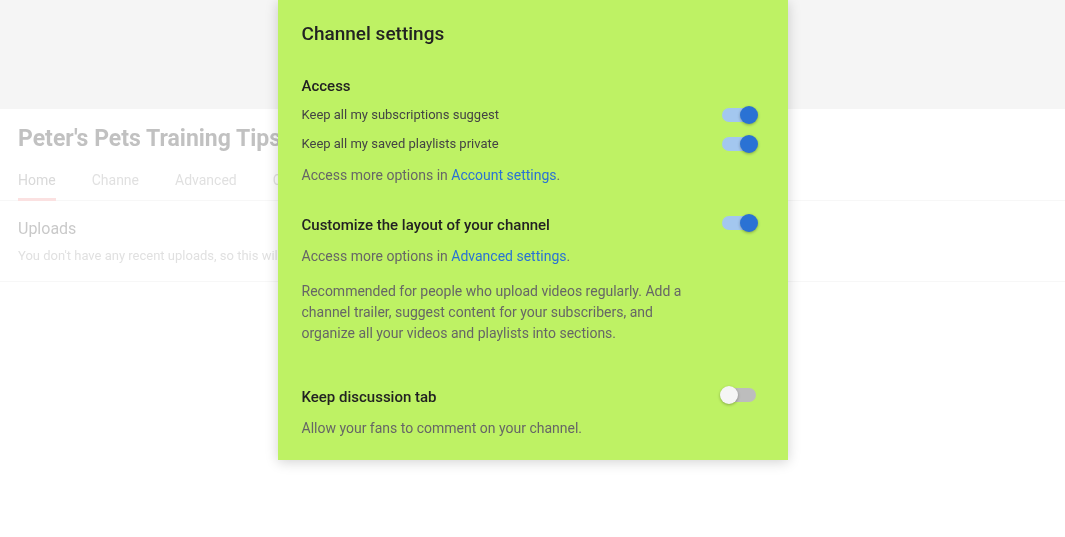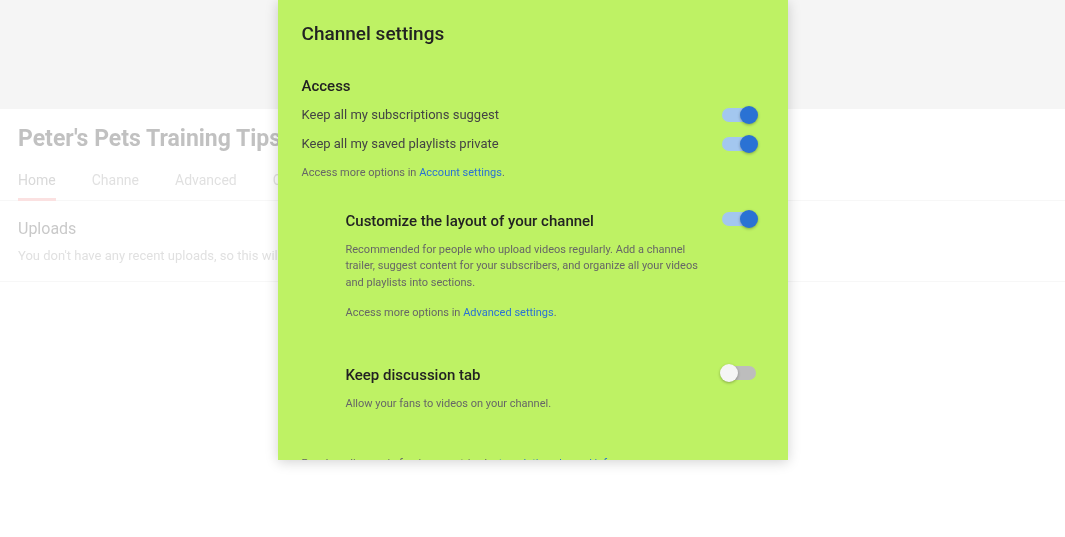--- a/index.html
+++ b/index.html
@@ -114,38 +114,37 @@
       height: 18px;
       border-radius: 50%;
       top: -2px;
       box-shadow: 0 1px 3px rgba(0,0,0,0.3);
     }
     .toggle.on { background: #a3c7ef; }
     .toggle.on::after { background: #2a72d4; right: -2px; }
     .toggle.off { background: #bdbdbd; }
     .toggle.off::after { background: #f5f5f5; left: -2px; }
     .helper-text {
-      font-size: 11px;
+      font-size: 14px;
       color: #666;
       line-height: 1.5;
       margin-bottom: 14px;
     }
     .helper-text a, .link {
       color: #2a72d4;
       text-decoration: none;
       cursor: pointer;
     }
     .section {
       margin-bottom: 30px;
     }
     .section-inline {
       display: flex;
       justify-content: center;
       align-items: flex-start;
-      margin-left: 44px;
     }
     .section-inline .section-content { flex: 1; padding-right: 20px;}
   </style>
 </head>
 <body>
 
 <div class="banner"></div>
 
 <div class="channel-header">
   <div class="channel-title">Peter's Pets Training Tips</div>
@@ -180,32 +179,32 @@
       <div class="toggle on"></div>
     </div>
     <div class="helper-text">
       <span>Access more options in </span><a class="link">Account settings</a><span>.</span>
     </div>
   </div>
 
   <div class="section section-inline">
     <div class="section-content">
       <div class="section-title">Customize the layout of your channel</div>
-      <div class="helper-text">Recommended for people who upload videos regularly. Add a channel trailer, suggest content for your subscribers, and organize all your videos and playlists into sections.</div>
       <div class="helper-text">
         <span>Access more options in </span><a class="link">Advanced settings</a><span>.</span>
       </div>
+      <div class="helper-text">Recommended for people who upload videos regularly. Add a channel trailer, suggest content for your subscribers, and organize all your videos and playlists into sections.</div>
     </div>
     <div class="toggle on"></div>
   </div>
 
   <div class="section section-inline">
     <div class="section-content">
       <div class="section-title">Keep discussion tab</div>
-      <div class="helper-text">Allow your fans to videos on your channel.</div>
+      <div class="helper-text">Allow your fans to comment on your channel.</div>
     </div>
     <div class="toggle off"></div>
   </div>
 
   <div class="section">
     <div class="helper-text">
       <span>Reach audiences in foreign countries by </span><a class="link">translating channel info</a><span>.</span>
     </div>
   </div>
 </div>

